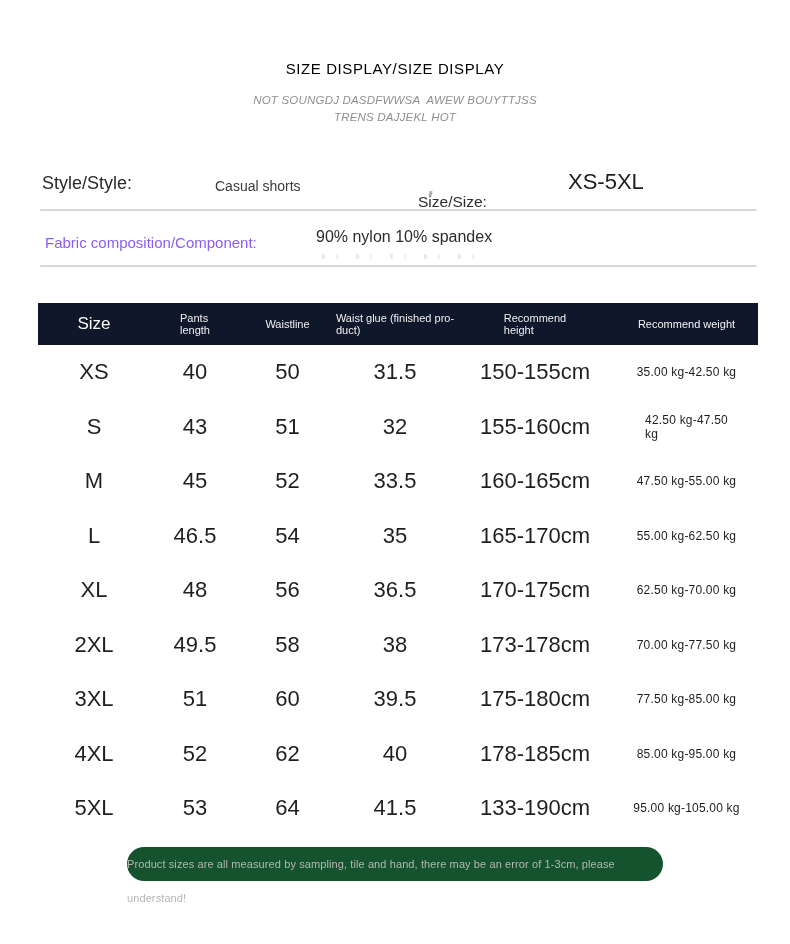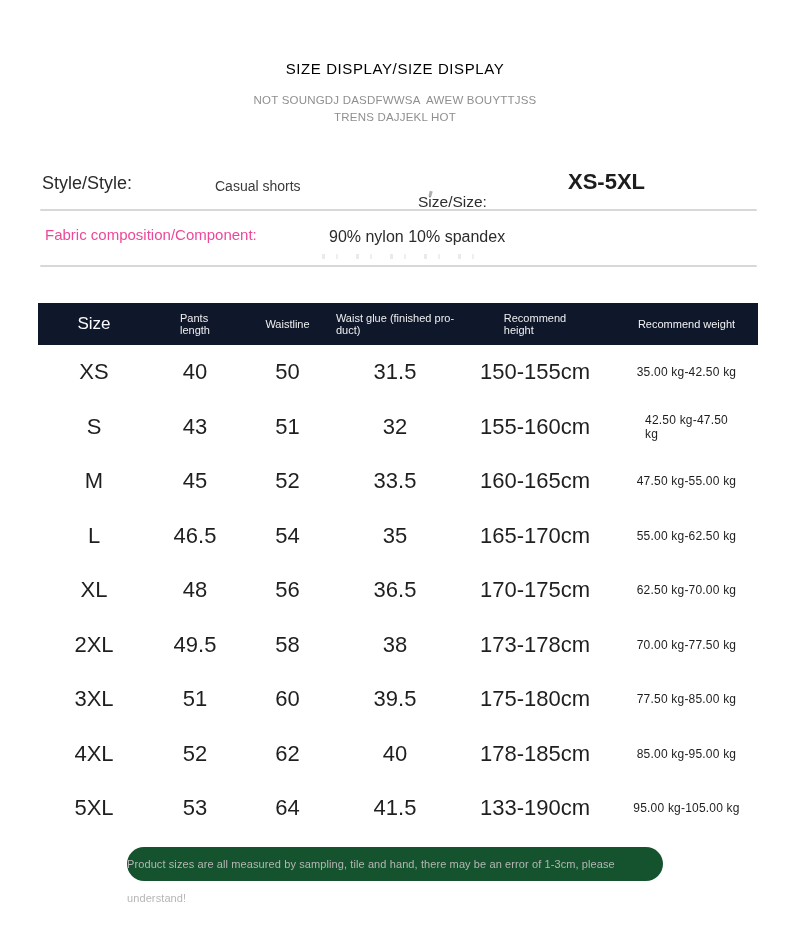--- a/index.html
+++ b/index.html
@@ -16,31 +16,31 @@
     position:absolute;top:60px;left:0;width:100%;
     text-align:center;
     font-size:15px;font-weight:400;letter-spacing:.6px;
     color:#000000;
   }
   .subtitle{
     position:absolute;top:92px;left:0;width:100%;
     text-align:center;color:#8f8f8f;
     font-size:11.5px;line-height:17px;letter-spacing:.2px;
   }
-  .subtitle div{white-space:pre;}
+  .subtitle div{white-space:pre;font-style:italic;}
   
   .style-label{position:absolute;left:42px;top:173px;font-size:18px;color:#2b2b2b;}
   .style-value{position:absolute;left:215px;top:178px;font-size:14px;color:#3a3a3a;}
   .size-label{position:absolute;left:418px;top:193px;font-size:15.5px;color:#2e2e2e;}
-  .size-value{position:absolute;left:568px;top:169px;font-size:22px;font-weight:700;color:#1d1d1d;}
+  .size-value{position:absolute;left:568px;top:169px;font-size:22px;font-weight:400;color:#1d1d1d;}
   .divider{position:absolute;left:40px;width:717px;height:2px;background:#d8d8d8;border-radius:1px;}
   .divider-1{top:209px;}
   .divider-2{top:265px;}
-  .fabric-label{position:absolute;left:45px;top:226px;font-size:15px;color:#ec4899;}
-  .fabric-value{position:absolute;left:329px;top:228px;font-size:16px;color:#2b2b2b;}
+  .fabric-label{position:absolute;left:45px;top:234px;font-size:15px;color:#8b5cf6;}
+  .fabric-value{position:absolute;left:316px;top:228px;font-size:16px;color:#2b2b2b;}
   
   .artifact-fabric{
     position:absolute;left:322px;top:254px;width:170px;height:5px;
     background:repeating-linear-gradient(90deg,#d9d9d9 0 3px,transparent 3px 14px,#e3e3e3 14px 16px,transparent 16px 34px);
     opacity:.55;filter:blur(.6px);
   }
   .artifact-comma{
     position:absolute;left:429px;top:191px;width:3px;height:6px;
     background:#9a9a9a;border-radius:0 0 2px 2px;transform:rotate(14deg);opacity:.8;
   }

